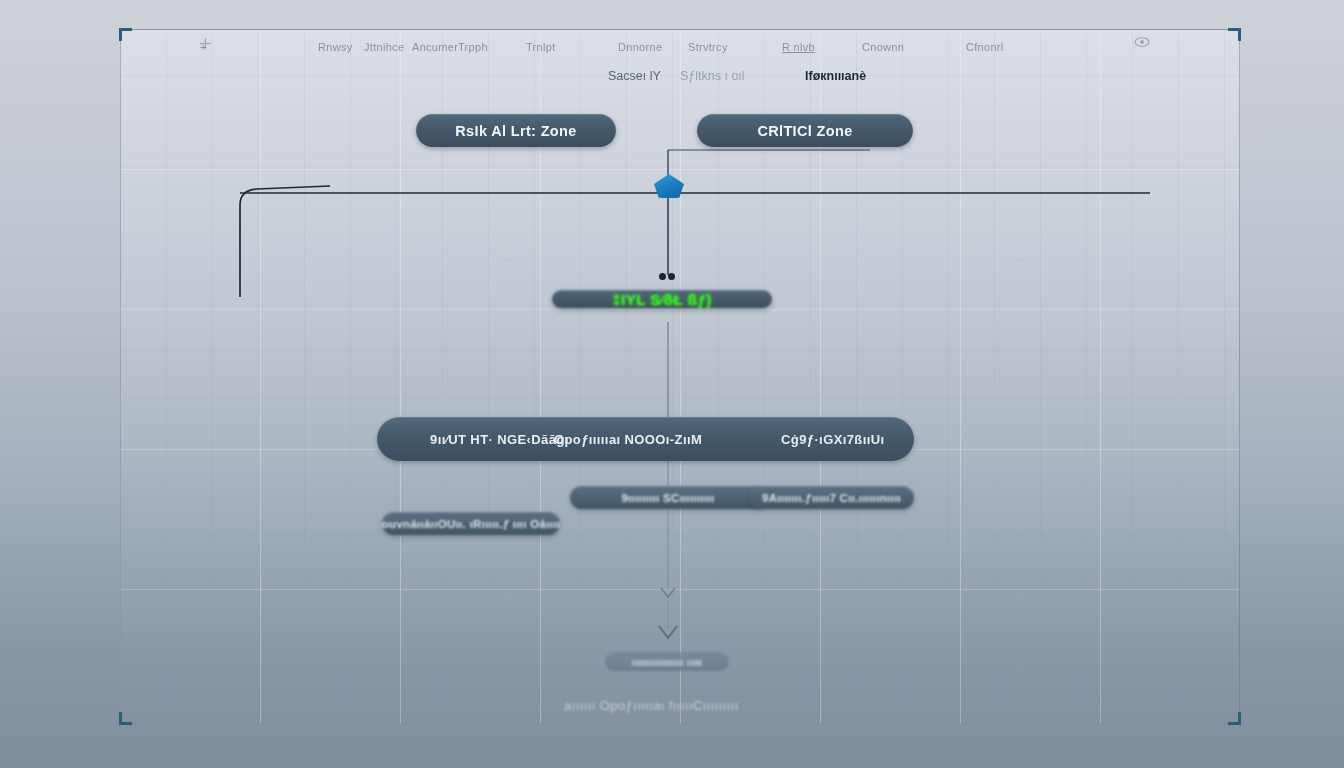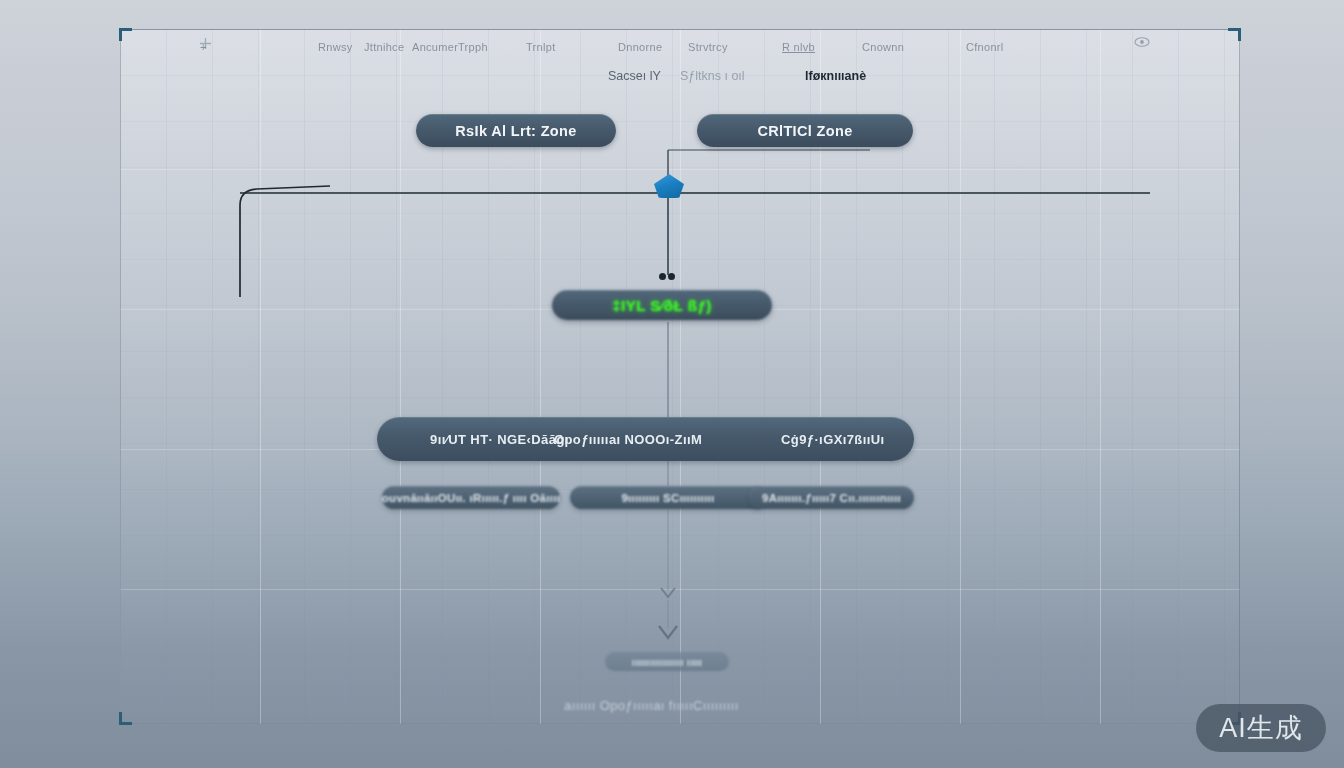--- a/index.html
+++ b/index.html
@@ -278,47 +278,44 @@
   <div class="dot" style="left:668px; top:273px;"></div>
 
   <div class="node blurry" id="node-right-zone" style="left: 697px; top: 114px; width: 216px; height: 33px;">
     <span>CRlTICl Zone</span>
   </div>
 
   <div class="node blurry" id="node-left-zone" style="left: 416px; top: 114px; width: 200px; height: 33px;">
     <span>RsIk Al Lrt: Zone</span>
   </div>
 
-  <div class="node blurry2" id="node-center-status" style="left: 552px; top: 290px; width: 220px; height: 30px;">
+  <div class="node blurry2" id="node-center-status" style="left: 552px; top: 290px; width: 220px; height: 18px;">
     <span class="green-text">‡IYL S⁄ðŁ ßƒ)</span>
   </div>
 
   <div class="strip" id="strip-row" style="left: 377px; top: 417px; width: 537px; height: 44px;">
       <span style="left: 53px;">9ıı⁄UT HT· NGE‹Dāāġı</span>
       <span style="left: 177px;">Opoƒıııııaı NOOOı-ZııM</span>
       <span style="left: 404px;">Cġ9ƒ·ıGXı7ßııUı</span>
     </div>
 
   <div id="chip-row">
-      <div class="chip" style="left: 382px; top: 486px; width: 178px; height: 23px;">
+      <div class="chip" style="left: 382px; top: 512px; width: 178px; height: 23px;">
         <span>ouvnāııāııOUıı. ıRııııı.ƒ ıııı Oāıııı</span>
       </div>
       <div class="chip" style="left: 570px; top: 486px; width: 196px; height: 23px;">
         <span>9ııııııııı SCıııııııııı</span>
       </div>
       <div class="chip" style="left: 749px; top: 486px; width: 165px; height: 23px;">
         <span>9Aııııııı.ƒııııı7 Cıı.ıııııınıııı</span>
       </div>
     </div>
 
   <div class="ghost-chip" id="ghost-chip" style="left: 605px; top: 652px; width: 124px; height: 19px;">
     <span>ııııııııııııııııı ııııı</span>
   </div>
 
   <div class="caption" id="caption" style="left: 564px; top: 698px;">
     <span>aıııııı Opoƒıııııaı fıııııCııııııııı</span>
   </div>
 
-  <div id="ai-badge">
-    <span>AI生成</span>
-  </div>
 
 </div>
 
 </body></html>

